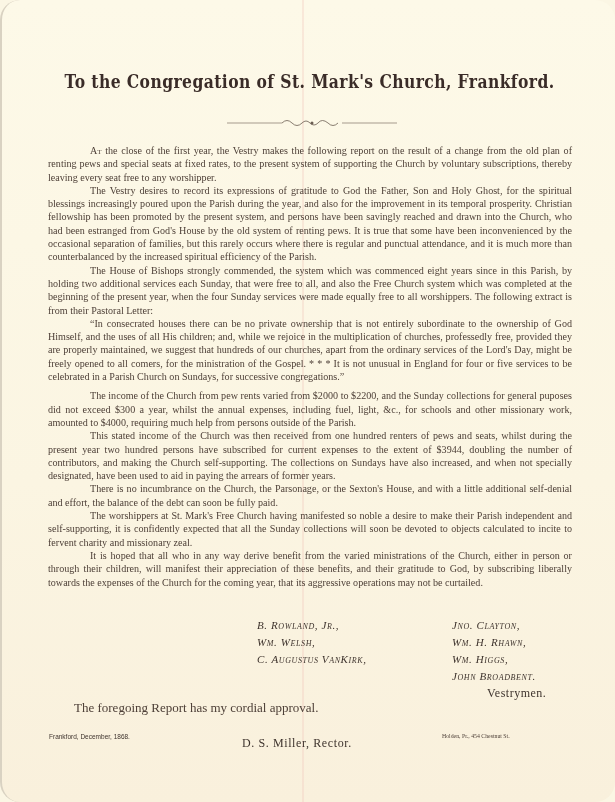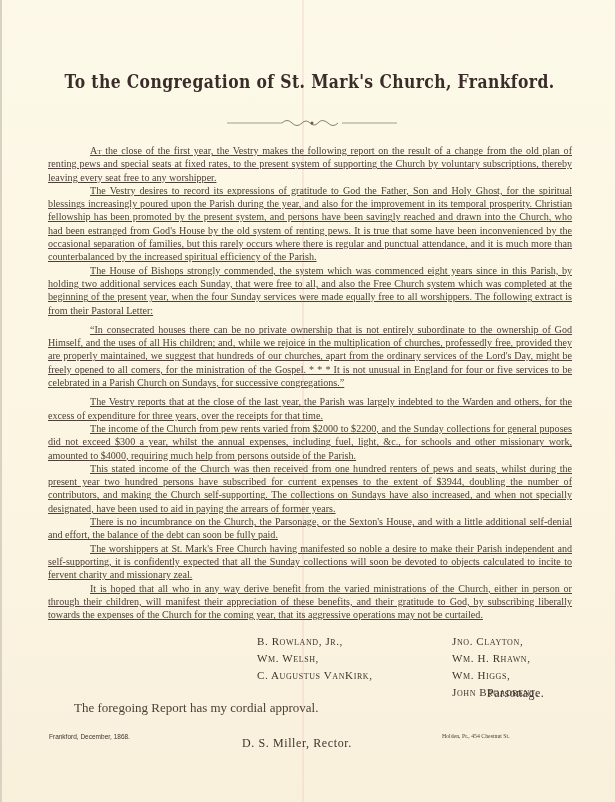--- a/index.html
+++ b/index.html
@@ -7,47 +7,48 @@
       width: 615px; height: 802px; overflow: hidden;
       background: #fbf6e4;
       font-family: "Liberation Serif", "DejaVu Serif", serif;
       color: #4a3f38;
     }
     .page {
       position: relative; width: 615px; height: 802px;
       background: linear-gradient(180deg, #fdf9e8 0%, #fbf5e2 60%, #f9f0dc 100%);
       box-sizing: border-box;
       border-left: 2px solid #d9d2c2;
+      border-radius: 20px;
     }
     .fold {
       position: absolute; left: 300px; top: 0; width: 2px; height: 802px;
       background: rgba(240, 200, 190, 0.35);
     }
     .title {
       position: absolute; top: 70px; left: 0; width: 615px; text-align: center;
       font-family: "DejaVu Serif", serif; font-size: 19px; font-weight: bold;
       letter-spacing: 0.5px; color: #3a2c28; transform: scaleX(0.82);
     }
     .ornament {
       position: absolute; top: 116px; left: 225px; width: 170px; height: 14px;
     }
     .body-text {
       position: absolute; top: 144px; left: 46px; width: 524px;
       font-size: 10.1px; line-height: 13.3px; text-align: justify;
       color: #4e4038;
     }
-    .body-text p { margin: 0; text-indent: 42px; text-decoration: underline; }
-    .body-text p.quote { margin-top: 6px; margin-bottom: 6px; text-indent: 42px; }
+    .body-text p { margin: 0; text-indent: 42px; }
+    .body-text p.quote { margin-bottom: 6px; text-indent: 42px; }
     .sc { font-variant: small-caps; }
     .signers {
       position: absolute; top: 617px; left: 255px; width: 320px;
       font-size: 11px; line-height: 17px; color: #3e332d;
       font-variant: small-caps; letter-spacing: 0.6px;
     }
-    .signers .col { position: absolute; top: 16px; }
+    .signers .col { position: absolute; top: 0; font-style: italic; }
     .signers .col1 { left: 0; width: 190px; }
     .signers .col2 { left: 195px; width: 140px; }
     .vestrymen {
       position: absolute; top: 686px; left: 485px;
       font-size: 12px; color: #3e332d; letter-spacing: 0.5px;
     }
     .approval {
       position: absolute; top: 700px; left: 72px;
       font-size: 13px; color: #4e4038;
     }
@@ -77,21 +78,20 @@
     <path d="M55 7 q5 -5 10 0 q5 5 10 0 q4 -4 8 0 q4 4 8 0 q4 -5 10 0 q5 5 10 0" fill="none" stroke="#6b5d52" stroke-width="0.8"></path>
     <circle cx="85" cy="7" r="1.5" fill="#6b5d52"></circle>
     <line x1="115" y1="7" x2="170" y2="7" stroke="#6b5d52" stroke-width="0.6"></line>
   </svg>
 
   <div class="body-text">
     <p><span class="sc">At</span><span> the close of the first year, the Vestry makes the following report on the result of a change from the old plan of renting pews and special seats at fixed rates, to the present system of supporting the Church by voluntary subscriptions, thereby leaving every seat free to any worshipper.</span></p>
     <p>The Vestry desires to record its expressions of gratitude to God the Father, Son and Holy Ghost, for the spiritual blessings increasingly poured upon the Parish during the year, and also for the improvement in its temporal prosperity.  Christian fellowship has been promoted by the present system, and persons have been savingly reached and drawn into the Church, who had been estranged from God's House by the old system of renting pews.  It is true that some have been inconvenienced by the occasional separation of families, but this rarely occurs where there is regular and punctual attendance, and it is much more than counterbalanced by the increased spiritual efficiency of the Parish.</p>
     <p>The House of Bishops strongly commended, the system which was commenced eight years since in this Parish, by holding two additional services each Sunday, that were free to all, and also the Free Church system which was completed at the beginning of the present year, when the four Sunday services were made equally free to all worshippers.  The following extract is from their Pastoral Letter:</p>
     <p class="quote">“In consecrated houses there can be no private ownership that is not entirely subordinate to the ownership of God Himself, and the uses of all His children; and, while we rejoice in the multiplication of churches, professedly free, provided they are properly maintained, we suggest that hundreds of our churches, apart from the ordinary services of the Lord's Day, might be freely opened to all comers, for the ministration of the Gospel.   *   *   *   It is not unusual in England for four or five services to be celebrated in a Parish Church on Sundays, for successive congregations.”</p>
-    <p>The Vestry reports that at the close of the last year, the Parish was largely indebted to the Warden and others, for the excess of expenditure for three years, over the receipts for that time.</p>
     <p>The income of the Church from pew rents varied from $2000 to $2200, and the Sunday collections for general puposes did not exceed $300 a year, whilst the annual expenses, including fuel, light, &amp;c., for schools and other missionary work, amounted to $4000, requiring much help from persons outside of the Parish.</p>
     <p>This stated income of the Church was then received from one hundred renters of pews and seats, whilst during the present year two hundred persons have subscribed for current expenses to the extent of $3944, doubling the number of contributors, and making the Church self-supporting.  The collections on Sundays have also increased, and when not specially designated, have been used to aid in paying the arrears of former years.</p>
     <p>There is no incumbrance on the Church, the Parsonage, or the Sexton's House, and with a little additional self-denial and effort, the balance of the debt can soon be fully paid.</p>
     <p>The worshippers at St. Mark's Free Church having manifested so noble a desire to make their Parish independent and self-supporting, it is confidently expected that all the Sunday collections will soon be devoted to objects calculated to incite to fervent charity and missionary zeal.</p>
     <p>It is hoped that all who in any way derive benefit from the varied ministrations of the Church, either in person or through their children, will manifest their appreciation of these benefits, and their gratitude to God, by subscribing liberally towards the expenses of the Church for the coming year, that its aggressive operations may not be curtailed.</p>
   </div>
 
   <div class="signers">
     <div class="col col1">
       <div>B. Rowland, Jr.,</div>
@@ -99,18 +99,18 @@
       <div>C. Augustus VanKirk,</div>
     </div>
     <div class="col col2">
       <div>Jno. Clayton,</div>
       <div>Wm. H. Rhawn,</div>
       <div>Wm. Higgs,</div>
       <div>John Broadbent.</div>
     </div>
   </div>
 
-  <div class="vestrymen">Parsonage.</div>
+  <div class="vestrymen">Vestrymen.</div>
   <div class="approval">The foregoing Report has my cordial approval.</div>
   <div class="rector">D. S. Miller, Rector.</div>
   <div class="footer-left">Frankford, December, 1868.</div>
   <div class="footer-right">Holden, Pr., 454 Chestnut St.</div>
 </div>
 
 </body></html>

